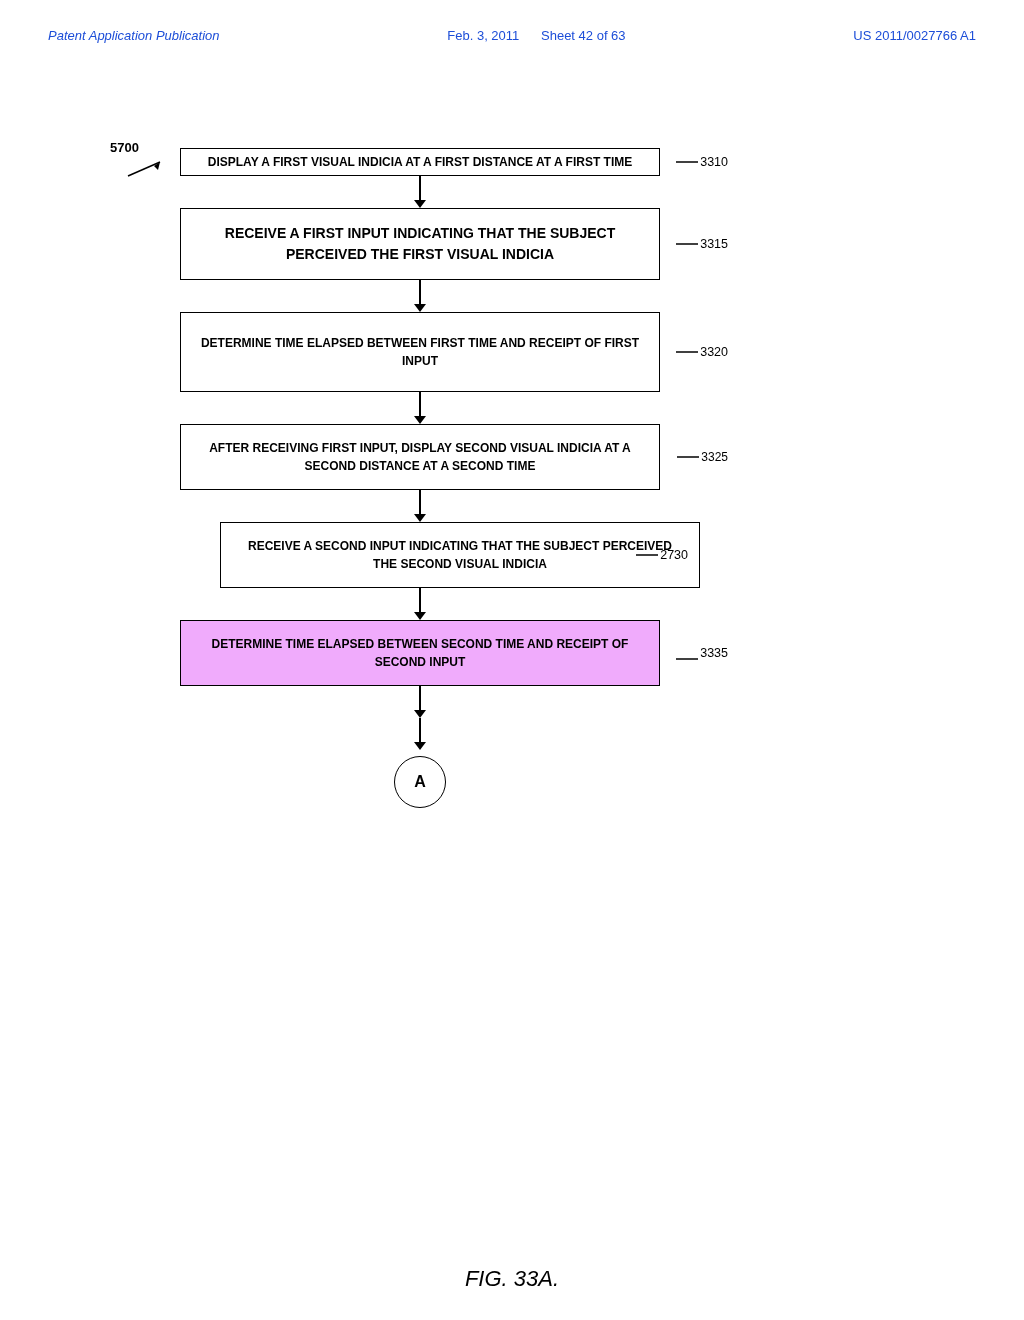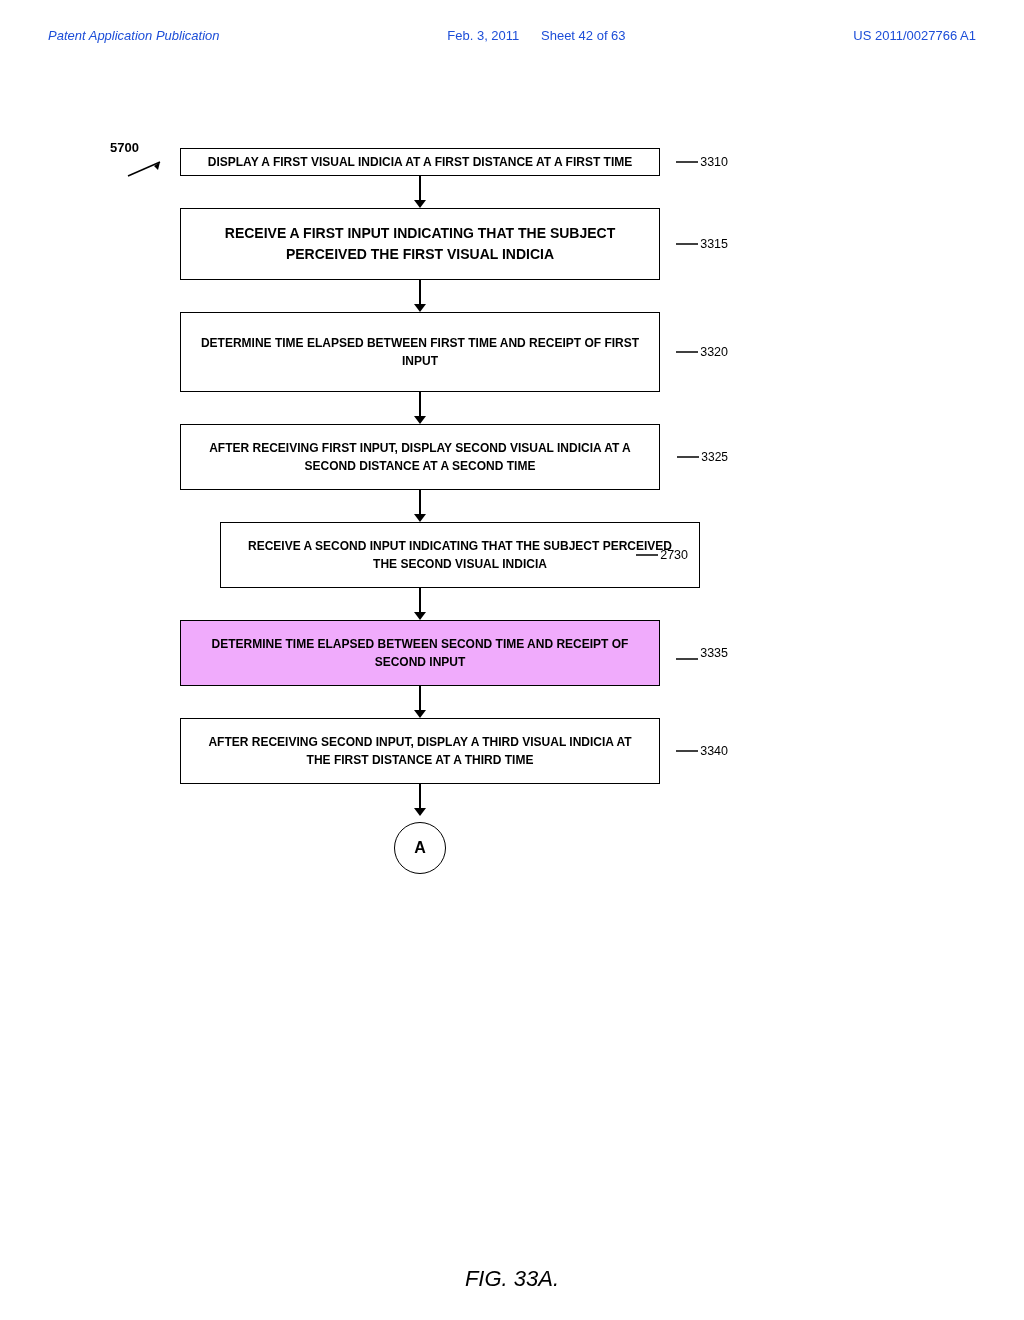--- a/index.html
+++ b/index.html
@@ -133,29 +133,20 @@
         <svg width="22" height="2" style="margin-right:2px;">
             <line x1="0" y1="1" x2="22" y2="1" stroke="#000" stroke-width="1.5"></line>
           </svg>
         <span>3335</span>
       </div>
     </div>
 
     <div style="width:1.5px; height:24px; background:#000; margin:0 auto;"></div>
     <div style="width:0; height:0; border-left:6px solid transparent; border-right:6px solid transparent; border-top:8px solid #000; margin:0 auto;"></div>
 
-    <div style="position:relative; width:480px;">
-      <div style="border:1.5px solid #000; padding:14px 16px; text-align:center; font-size:12px; font-weight:bold; text-transform:uppercase; line-height:1.5; background:#fff; width:480px;">AFTER RECEIVING SECOND INPUT, DISPLAY A THIRD VISUAL INDICIA AT THE FIRST DISTANCE AT A THIRD TIME</div>
-      <div style="position:absolute; right:-68px; top:50%; transform:translateY(-50%); font-size:12.5px; display:flex; align-items:center; white-space:nowrap;">
-        <svg width="22" height="2" style="margin-right:2px;">
-            <line x1="0" y1="1" x2="22" y2="1" stroke="#000" stroke-width="1.5"></line>
-          </svg>
-        <span>3340</span>
-      </div>
-    </div>
 
     <div style="width:1.5px; height:24px; background:#000; margin:0 auto;"></div>
     <div style="width:0; height:0; border-left:6px solid transparent; border-right:6px solid transparent; border-top:8px solid #000; margin:0 auto;"></div>
 
     <div style="width:52px; height:52px; border-radius:50%; border:1.5px solid #000; display:flex; align-items:center; justify-content:center; font-size:16px; font-weight:bold; background:#fff; margin:6px auto 0;">A</div>
 
   </div>
 
 </div>
 

